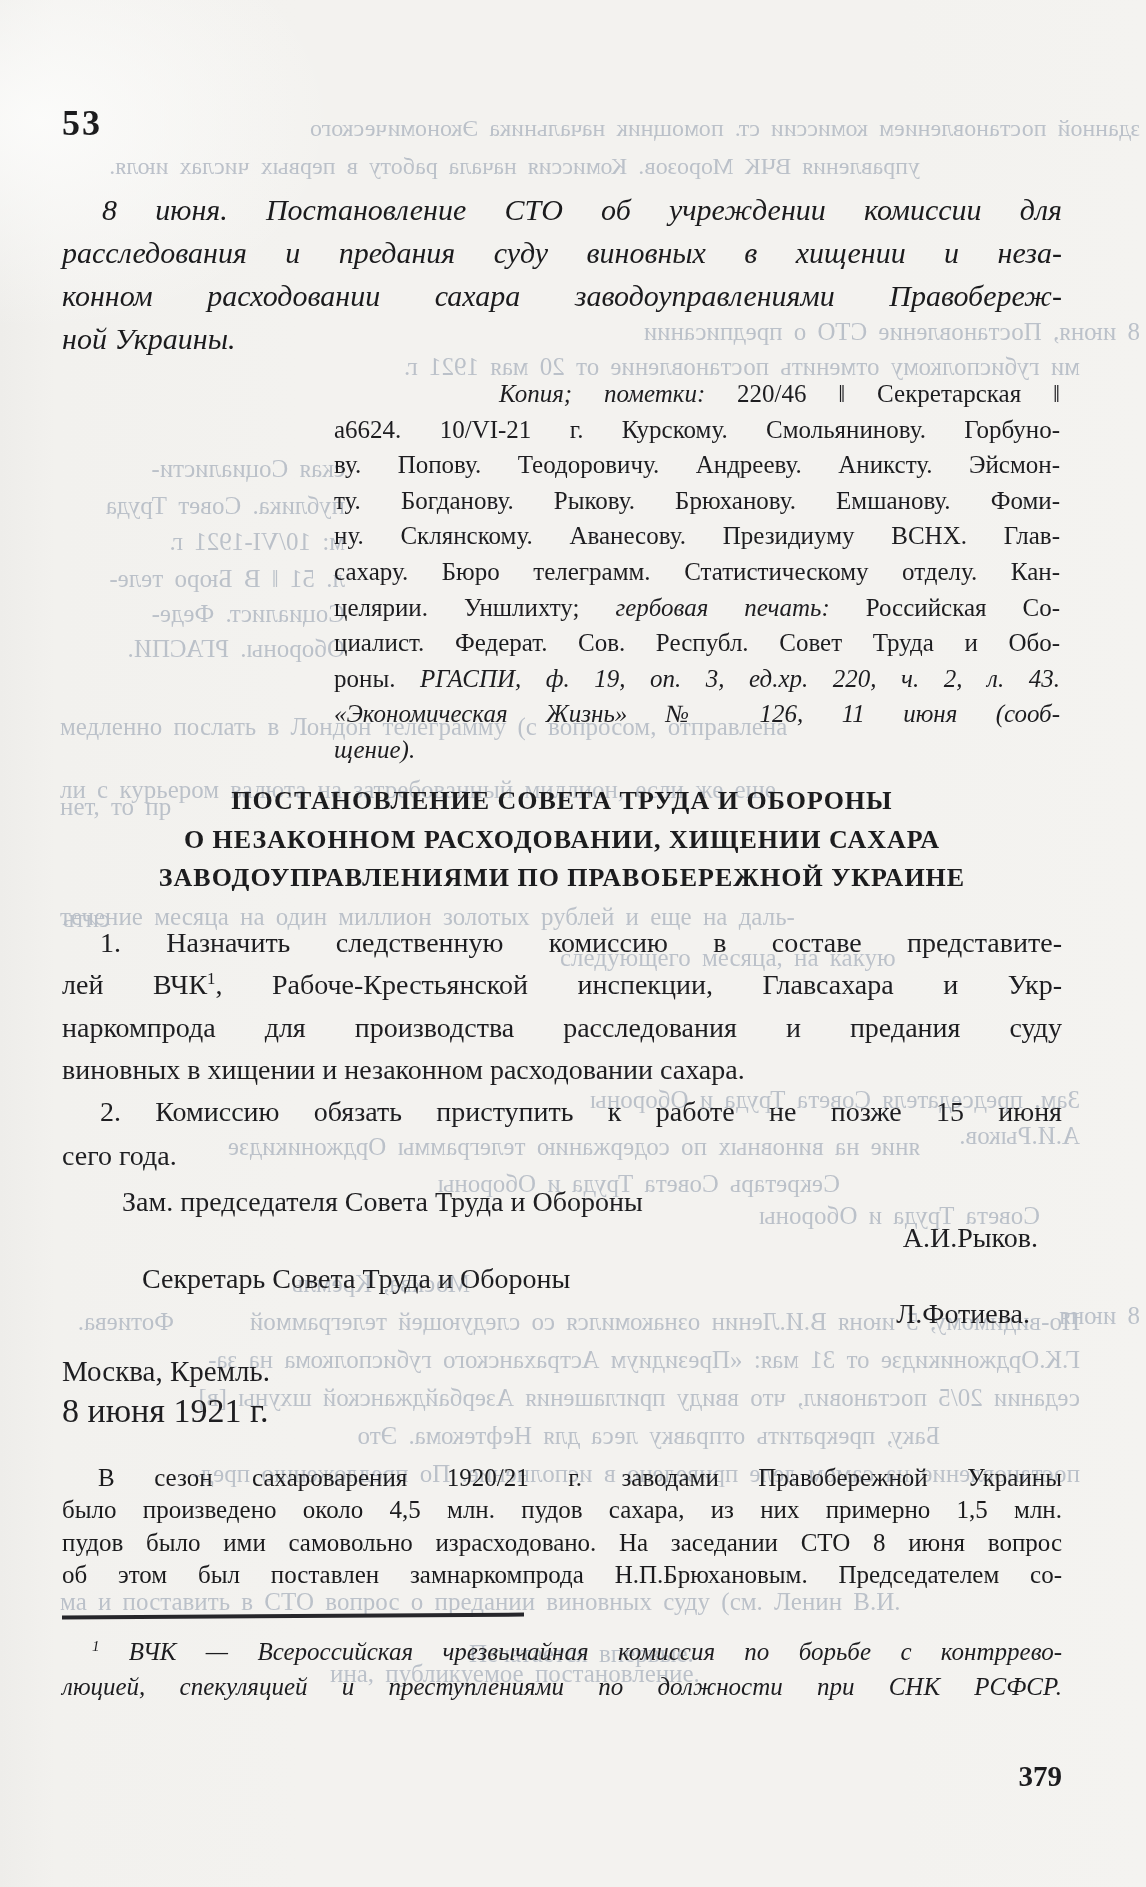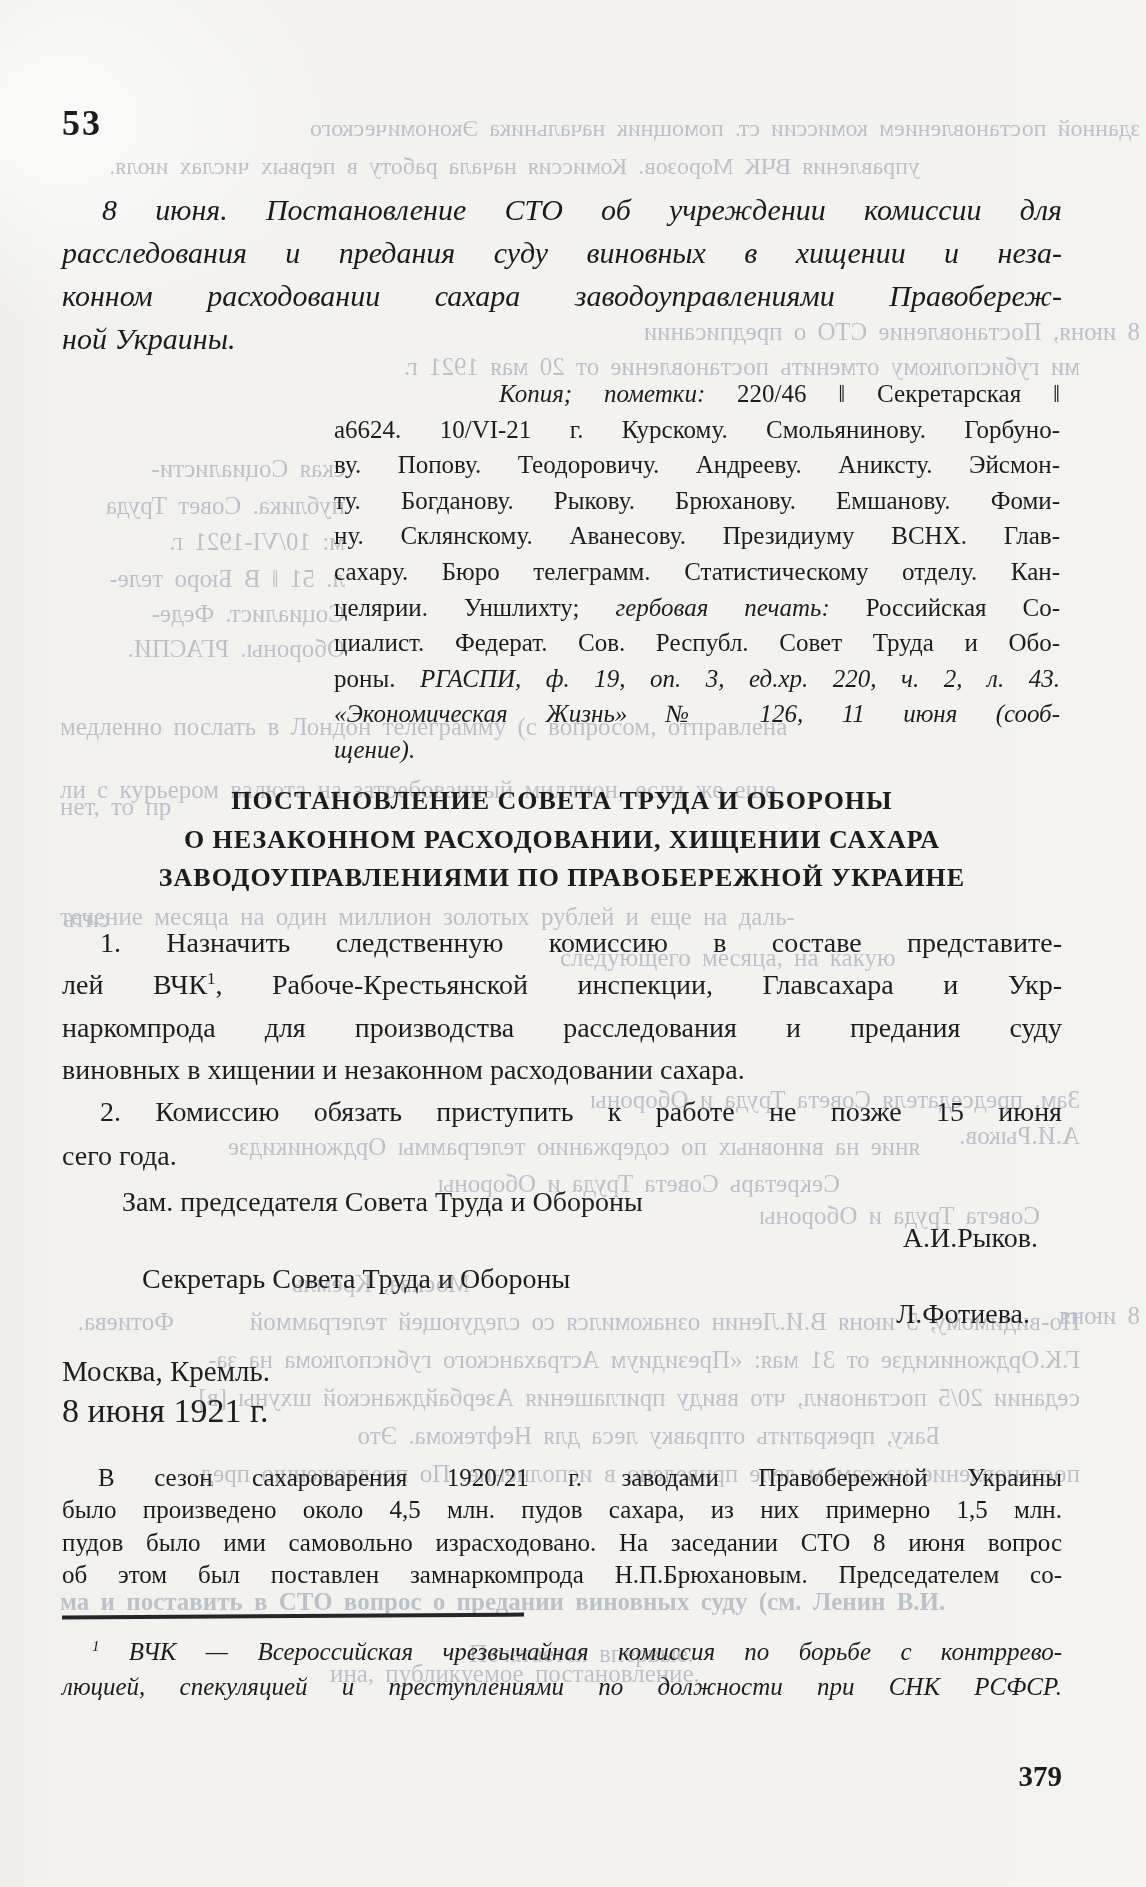--- a/index.html
+++ b/index.html
@@ -90,21 +90,21 @@
       <div class="bleed mir" style="top: 1170px; left: 200px; width: 640px;">Секретарь Совета Труда и Обороны</div>
       <div class="bleed mir" style="top: 1202px; left: 320px; width: 720px;">Совета Труда и Обороны</div>
       <div class="bleed mir" style="top: 1270px; left: 130px; width: 340px;">Москва, Кремль</div>
       <div class="bleed mir" style="top: 1302px; left: 990px; width: 150px;">8 июня</div>
       <div class="bleed mir" style="top: 1308px; left: 34px; width: 140px;">Фотиева.</div>
       <div class="bleed mir" style="top: 1308px; left: 60px; width: 1020px;">По-видимому, 5 июня В.И.Ленин ознакомился со следующей телеграммой</div>
       <div class="bleed mir" style="top: 1346px; left: 60px; width: 1020px;">Г.К.Орджоникидзе от 31 мая: «Президиум Астраханского губисполкома на за-</div>
       <div class="bleed mir" style="top: 1384px; left: 60px; width: 1020px;">седании 20/5 постановил, что ввиду приглашения Азербайджанской шхуны [в]</div>
       <div class="bleed mir" style="top: 1422px; left: 60px; width: 880px;">Баку, прекратить отправку леса для Нефтекома. Это</div>
       <div class="bleed mir" style="top: 1460px; left: 60px; width: 1020px;">постановление на самом деле приведено в исполнение. По предложению пред-</div>
-      <div class="bleed" style="top: 1588px; left: 60px; width: 1000px; font-weight: bold;">ма и поставить в СТО вопрос о предании виновных суду (см. Ленин В.И.</div>
+      <div class="bleed" style="top: 1588px; left: 60px; width: 1000px;">ма и поставить в СТО вопрос о предании виновных суду (см. Ленин В.И.</div>
       <div class="bleed" style="top: 1660px; left: 330px; width: 680px;">ина, публикуемое постановление.</div>
       <div class="bleed" style="top: 1640px; left: 430px; width: 340px; margin-left: 39px;">Печатается впервые.</div>
     </div>
 
   <div class="docnum">53</div>
 
   <div class="heading blk">
       <div class="tline just"><span>8 июня. Постановление СТО об учреждении комиссии для</span></div>
       <div class="tline just"><span>расследования и предания суду виновных в хищении и неза-</span></div>
       <div class="tline just"><span>конном расходовании сахара заводоуправлениями Правобереж-</span></div>

